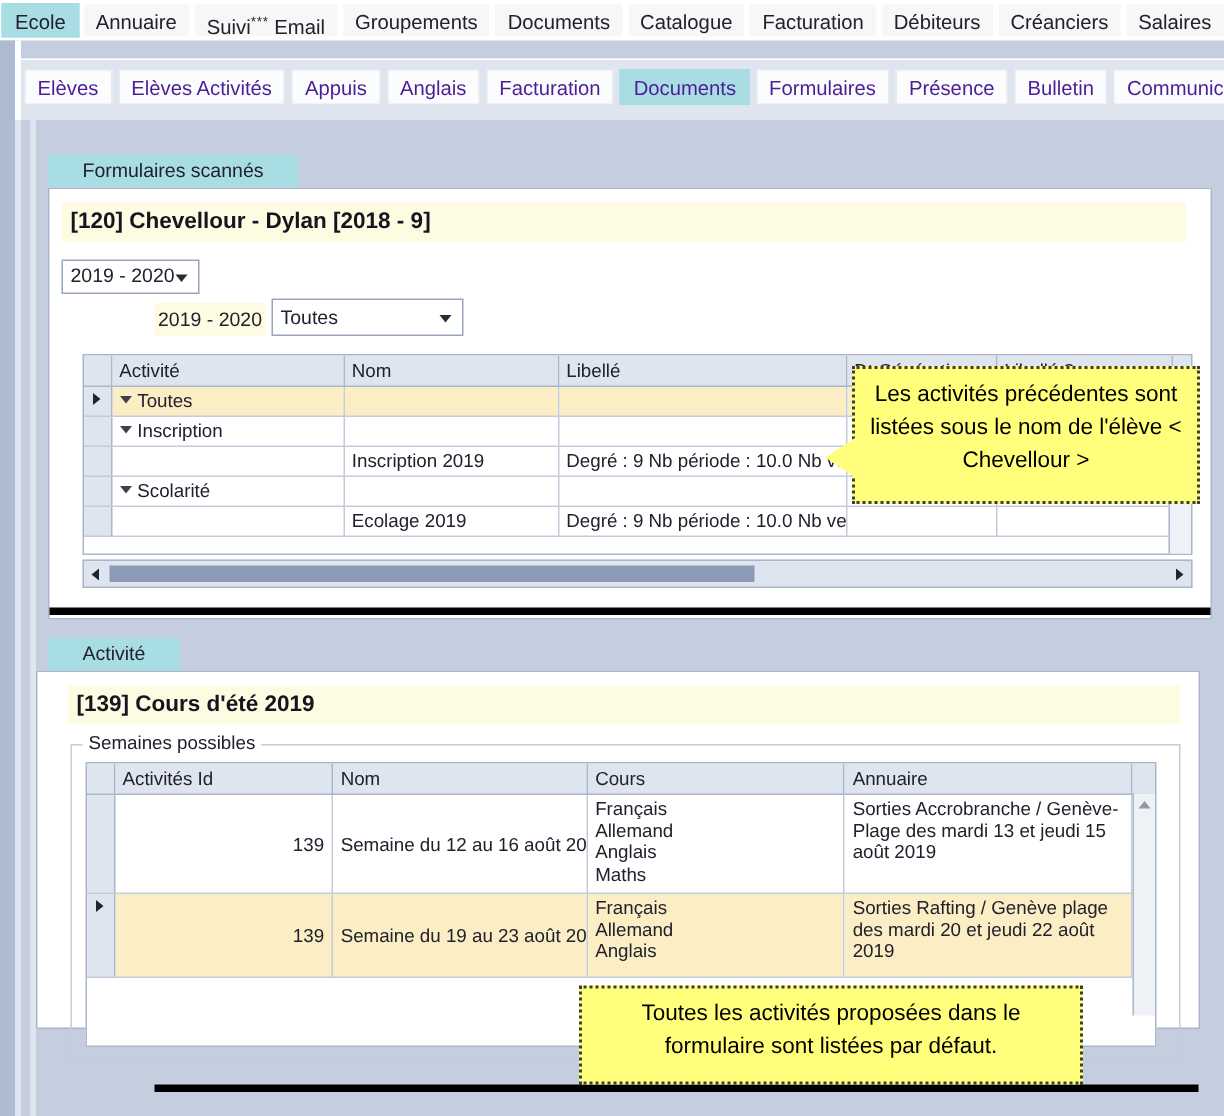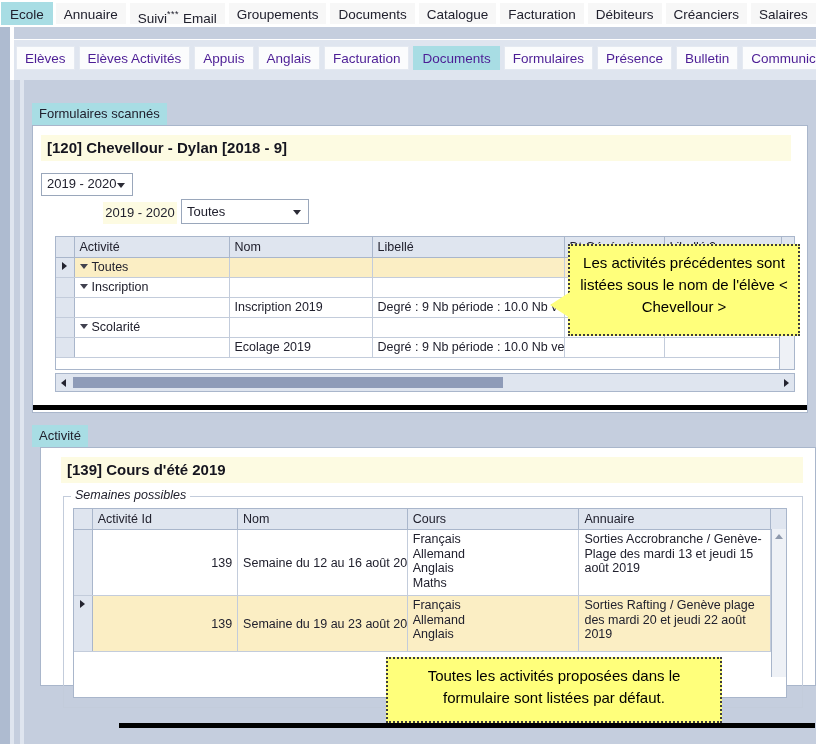--- a/index.html
+++ b/index.html
@@ -111,21 +111,21 @@
     left: 24px; top: 0;
     width: 792px; height: 664px;
     background: #c5cede;
   }
 
   
   .pagetab {
     position: absolute;
     height: 22px;
     line-height: 22px;
-    padding: 0 7px;
+    padding: 0 23px;
     background: #a8dde4;
     color: #21212e;
     font-size: 13px;
     white-space: nowrap;
   }
 
   
   .card {
     position: absolute;
     background: #ffffff;
@@ -461,41 +461,41 @@
       <div class="blackbar" style="left:0px; top:279px; width:774px; height:5px;"></div>
     </div>
 
     <div class="callout" style="left:544px; top:164px; width:232px; height:92px;">
       <div class="tail tail-l"></div>
       <span>Les activités précédentes sont listées sous le nom de l'élève &lt; Chevellour &gt;</span>
     </div>
 
     <div class="pagetab" style="left:8px; top:345px;">Activité</div>
 
-    <div class="card" style="left:16px; top:367px; width:776px; height:239px;">
+    <div class="card" style="left:0; top:367px; width:776px; height:239px;">
 
       <div class="titlebanner" style="left:20px; top:9px; width:742px; height:26px;">[139] Cours d'été 2019</div>
 
       <div class="groupbox" style="left:22px; top:48px; width:740px; height:212px;"></div>
-      <div class="grouplabel" style="left:30px; top:40px;font-style:italic;">Semaines possibles</div>
+      <div class="grouplabel" style="left:30px; top:40px;">Semaines possibles</div>
 
       <div class="grid" style="left:32px; top:60px; width:714px; height:190px;">
         <table>
           <colgroup>
             <col style="width:18px">
               <col style="width:144px">
               <col style="width:168px">
               <col style="width:170px">
               <col style="width:190px">
               <col style="width:15px">
           </colgroup>
           <thead>
             <tr>
               <th></th>
-              <th>Activité Id</th>
+              <th>Activités Id</th>
               <th>Nom</th>
               <th>Cours</th>
               <th>Annuaire</th>
               <th style="border-right:none"></th>
             </tr>
           </thead>
           <tbody>
             <tr style="height:66px">
               <td class="rowhdr"></td>
               <td class="num" style="vertical-align:middle">139</td>

